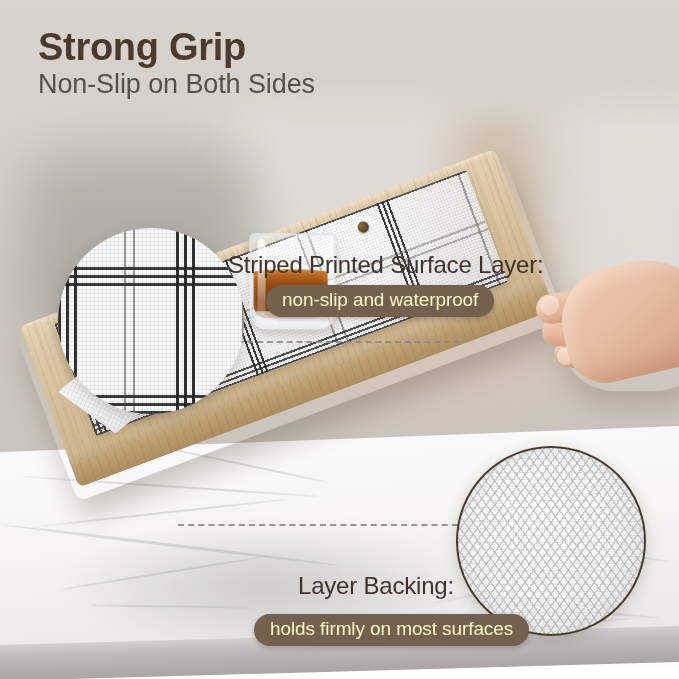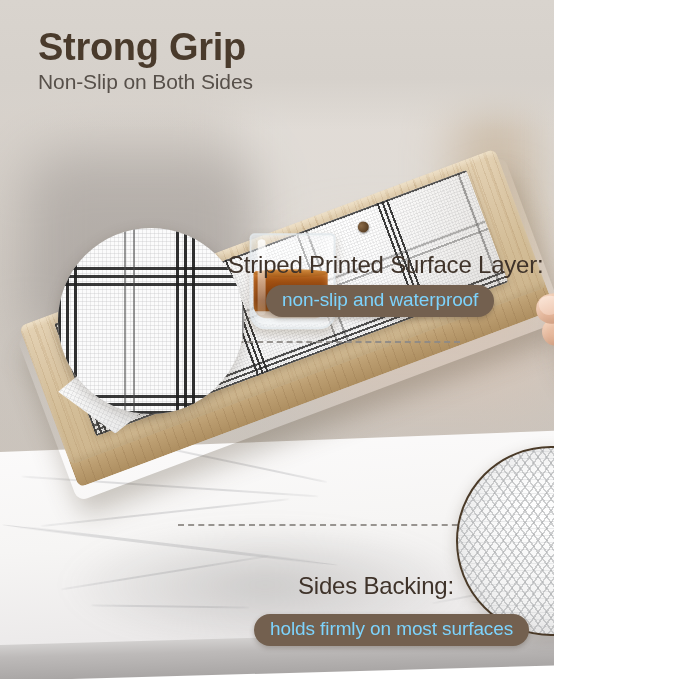--- a/index.html
+++ b/index.html
@@ -1,19 +1,19 @@
 <!DOCTYPE html>
 <html><head>
 <meta charset="utf-8">
 <style>
   html,body{margin:0;padding:0;background:#fff;}
   body{width:679px;height:679px;overflow:hidden;
        font-family:"Liberation Sans","DejaVu Sans",sans-serif;}
 
-  #stage{position:relative;width:554px;height:679px;overflow:hidden;}
+  #stage{position:relative;width:679px;height:679px;overflow:hidden;}
 
   
   .bg-kitchen{position:absolute;left:0;top:0;width:679px;height:500px;
     background:
       linear-gradient(180deg,#d8d3cd 0%,#d4cec8 18%,#cfc9c2 46%,#cac4bd 72%,#c6bfb8 100%);
   }
   .bg-blob{position:absolute;border-radius:40px;filter:blur(26px);}
   .blob-cab{left:25px;top:150px;width:230px;height:200px;background:#9d9793;opacity:.85;}
   .blob-wallhi{left:230px;top:40px;width:300px;height:230px;background:#e6e2dd;opacity:.9;}
   .blob-tan{left:455px;top:100px;width:80px;height:190px;background:#b79b77;opacity:.75;}
@@ -175,26 +175,26 @@
     box-shadow:0 4px 14px rgba(90,78,64,.25),inset 0 0 24px rgba(190,190,192,.35);}
 
   
   .leader{position:absolute;height:0;border-top:2px dashed #8e8a86;opacity:.9;}
   .leader-top{left:198px;top:341px;width:262px;}
   .leader-bottom{left:178px;top:524px;width:290px;}
 
   
   .headline{position:absolute;left:38px;top:28px;font-size:38px;font-weight:bold;
     color:#4a3b2c;letter-spacing:-.3px;line-height:1;}
-  .subheadline{position:absolute;left:38px;top:70px;font-size:21px;font-weight:normal;
+  .subheadline{position:absolute;left:38px;top:70px;font-size:27px;font-weight:normal;
     color:#57504a;letter-spacing:-.1px;line-height:1.1;}
 
   .callout{position:absolute;}
   .callout-title{font-size:24px;color:#3f332a;letter-spacing:-.2px;white-space:nowrap;}
-  .pill{display:inline-block;background:#73604f;color:#7dd3fc;border-radius:40px;
+  .pill{display:inline-block;background:#73604f;color:#fef9c3;border-radius:40px;
     padding:4px 16px 6px;font-size:19px;letter-spacing:-.1px;white-space:nowrap;
     box-shadow:0 2px 5px rgba(70,55,42,.30);}
 
   .callout-top{left:228px;top:251px;}
   .callout-top .pill{margin-left:38px;margin-top:6px;}
   .callout-bottom{left:298px;top:572px;}
   .callout-bottom .pill{margin-left:-44px;margin-top:14px;}
 </style>
 </head>
 <body>
@@ -271,17 +271,17 @@
 
   <div class="headline">Strong Grip</div>
   <div class="subheadline">Non-Slip on Both Sides</div>
 
   <div class="callout callout-top">
     <div class="callout-title">Striped Printed Surface Layer:</div>
     <span class="pill">non-slip and waterproof</span>
   </div>
 
   <div class="callout callout-bottom">
-    <div class="callout-title">Sides Backing:</div>
+    <div class="callout-title">Layer Backing:</div>
     <span class="pill">holds firmly on most surfaces</span>
   </div>
 
 </div>
 
 </body></html>

